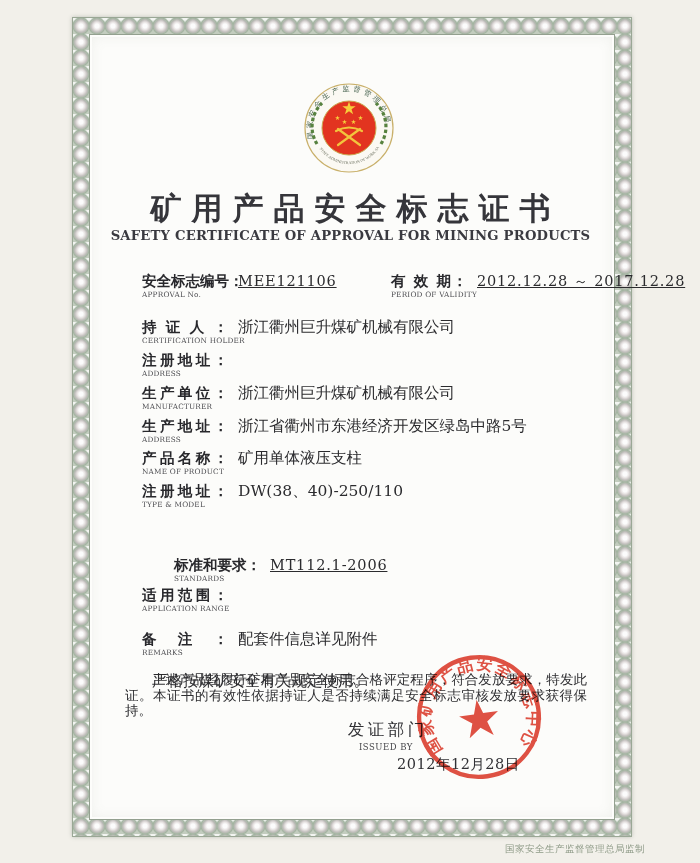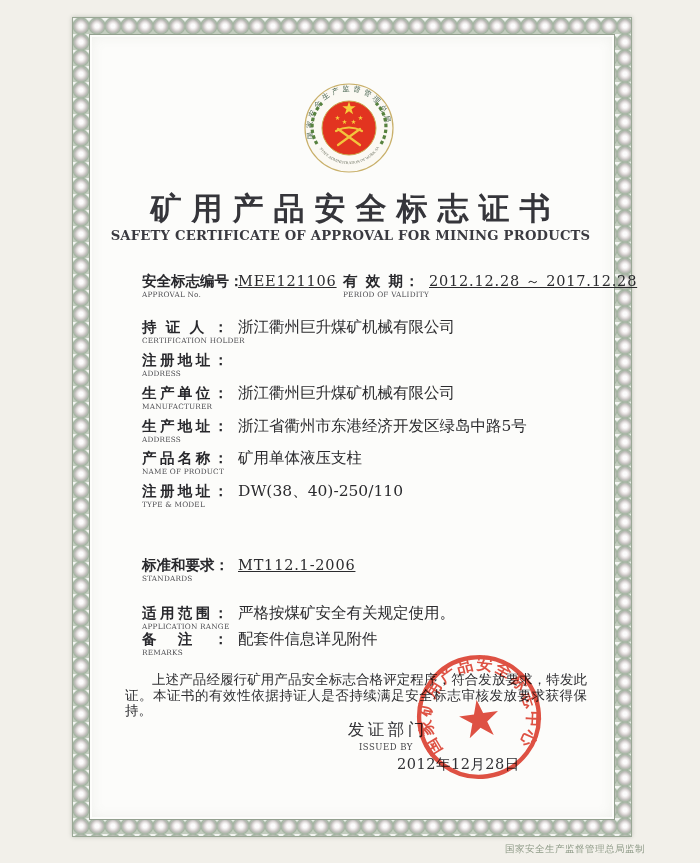--- a/index.html
+++ b/index.html
@@ -51,21 +51,21 @@
     display:block;font-size:7.3px;color:#4c4c50;letter-spacing:.2px;
     line-height:9px;white-space:nowrap;font-weight:normal;
   }
   .val{
     margin-left:10px;font-size:15.5px;color:#2b2b2e;line-height:19px;
     white-space:nowrap;font-weight:500;
   }
   .val-num{letter-spacing:.8px;font-size:14.5px;text-decoration:underline;}
   
   .validity{left:343px;top:272px;}
-  .validity .lab{width:76px;flex:0 0 76px;}
+  .validity .lab{width:76px;flex:0 0 76px;margin-left:48px;}
   .validity .lab-cn{width:76px;}
   
   .statement{
     left:125px;top:672px;width:462px;
     font-size:13.5px;line-height:15.5px;color:#2e2e31;
     text-align:justify;text-indent:2em;font-weight:500;
   }
   .issuer{left:330px;top:719px;width:112px;text-align:center;}
   .issuer-cn{font-size:16.5px;font-weight:normal;letter-spacing:3.5px;text-indent:3.5px;color:#303034;}
   .issuer-en{font-size:8.5px;color:#46464a;letter-spacing:.5px;margin-top:1px;}
@@ -166,28 +166,28 @@
   <div class="val">矿用单体液压支柱</div>
 </div>
 <div class="row" style="top:482px;">
   <div class="lab">
     <span class="lab-cn">注册地址：</span>
     <span class="lab-en">TYPE &amp; MODEL</span>
   </div>
   <div class="val">DW(38、40)-250/110</div>
 </div>
 
-<div class="row" style="top:556px;">
+<div class="row" style="top:556px;margin-left:32px;">
   <div class="lab">
     <span class="lab-cn">标准和要求：</span>
     <span class="lab-en">STANDARDS</span>
   </div>
   <div class="val val-num">MT112.1-2006</div>
 </div>
-<div class="row" style="top:604px;">
+<div class="row" style="top:586px;flex-direction:column;">
   <div class="lab">
     <span class="lab-cn">适用范围：</span>
     <span class="lab-en">APPLICATION RANGE</span>
   </div>
   <div class="val">严格按煤矿安全有关规定使用。</div>
 </div>
 <div class="row" style="top:630px;">
   <div class="lab">
     <span class="lab-cn">备注：</span>
     <span class="lab-en">REMARKS</span>

